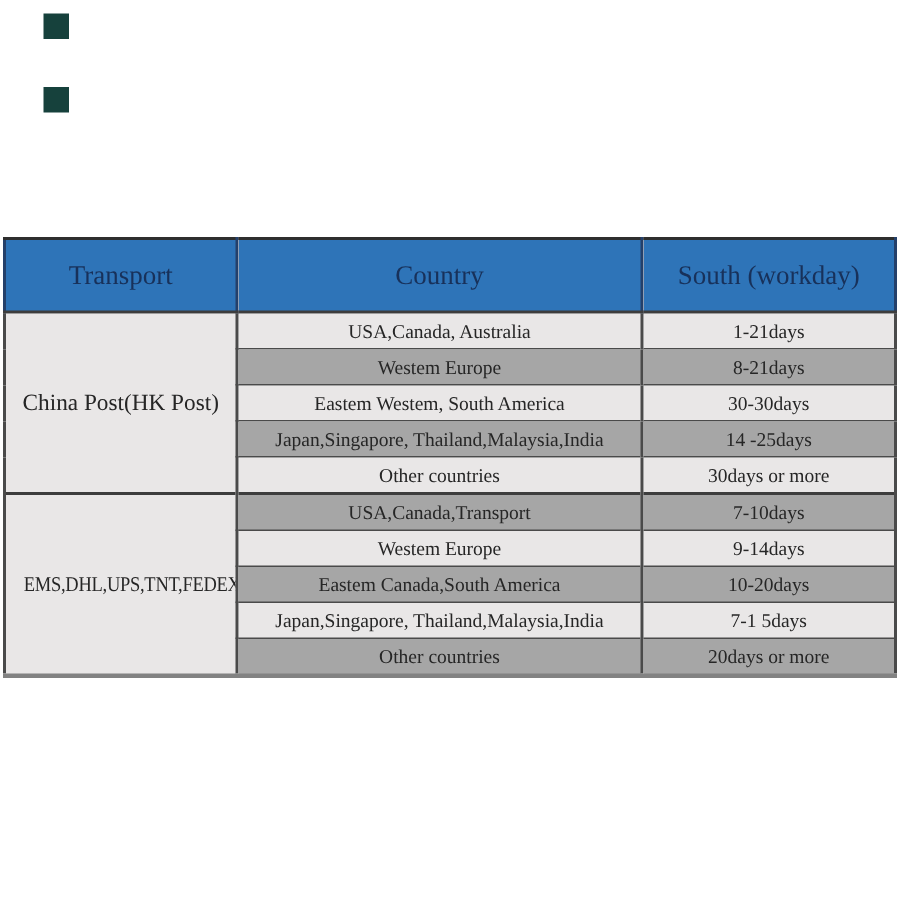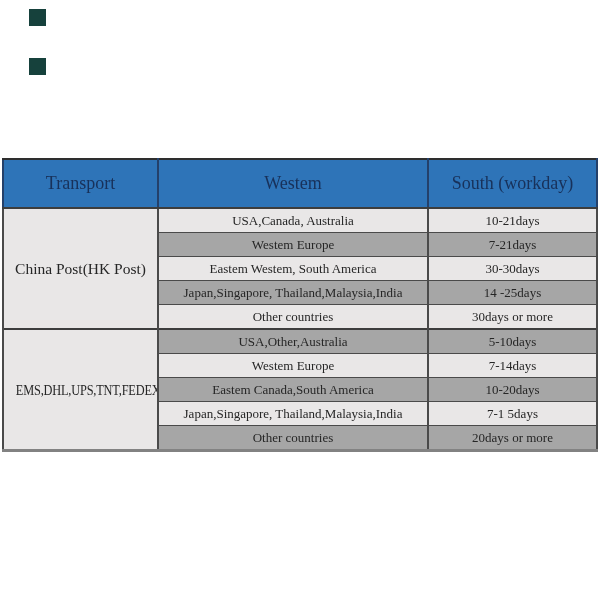--- a/index.html
+++ b/index.html
@@ -49,55 +49,55 @@
 
 <table class="ship">
   <colgroup>
       <col class="c1">
       <col class="c2">
       <col class="c3">
     </colgroup>
   <thead>
     <tr>
       <th>Transport</th>
-      <th>Westem</th>
+      <th>Country</th>
       <th>South (workday)</th>
     </tr>
   </thead>
   <tbody>
     <tr>
       <td class="transport" rowspan="5">China Post(HK Post)</td>
       <td class="light">USA,Canada, Australia</td>
-      <td class="light">10-21days</td>
+      <td class="light">1-21days</td>
     </tr>
     <tr>
       <td class="gray">Westem Europe</td>
-      <td class="gray">7-21days</td>
+      <td class="gray">8-21days</td>
     </tr>
     <tr>
       <td class="light">Eastem Westem, South America</td>
       <td class="light">30-30days</td>
     </tr>
     <tr>
       <td class="gray">Japan,Singapore, Thailand,Malaysia,India</td>
       <td class="gray">14 -25days</td>
     </tr>
     <tr>
       <td class="light">Other countries</td>
       <td class="light">30days or more</td>
     </tr>
 
     <tr class="group-start">
       <td class="transport" rowspan="5"><span class="squeeze">EMS,DHL,UPS,TNT,FEDEX</span></td>
-      <td class="gray">USA,Other,Australia</td>
-      <td class="gray">5-10days</td>
+      <td class="gray">USA,Canada,Transport</td>
+      <td class="gray">7-10days</td>
     </tr>
     <tr>
       <td class="light">Westem Europe</td>
-      <td class="light">7-14days</td>
+      <td class="light">9-14days</td>
     </tr>
     <tr>
       <td class="gray">Eastem Canada,South America</td>
       <td class="gray">10-20days</td>
     </tr>
     <tr>
       <td class="light">Japan,Singapore, Thailand,Malaysia,India</td>
       <td class="light">7-1 5days</td>
     </tr>
     <tr>

